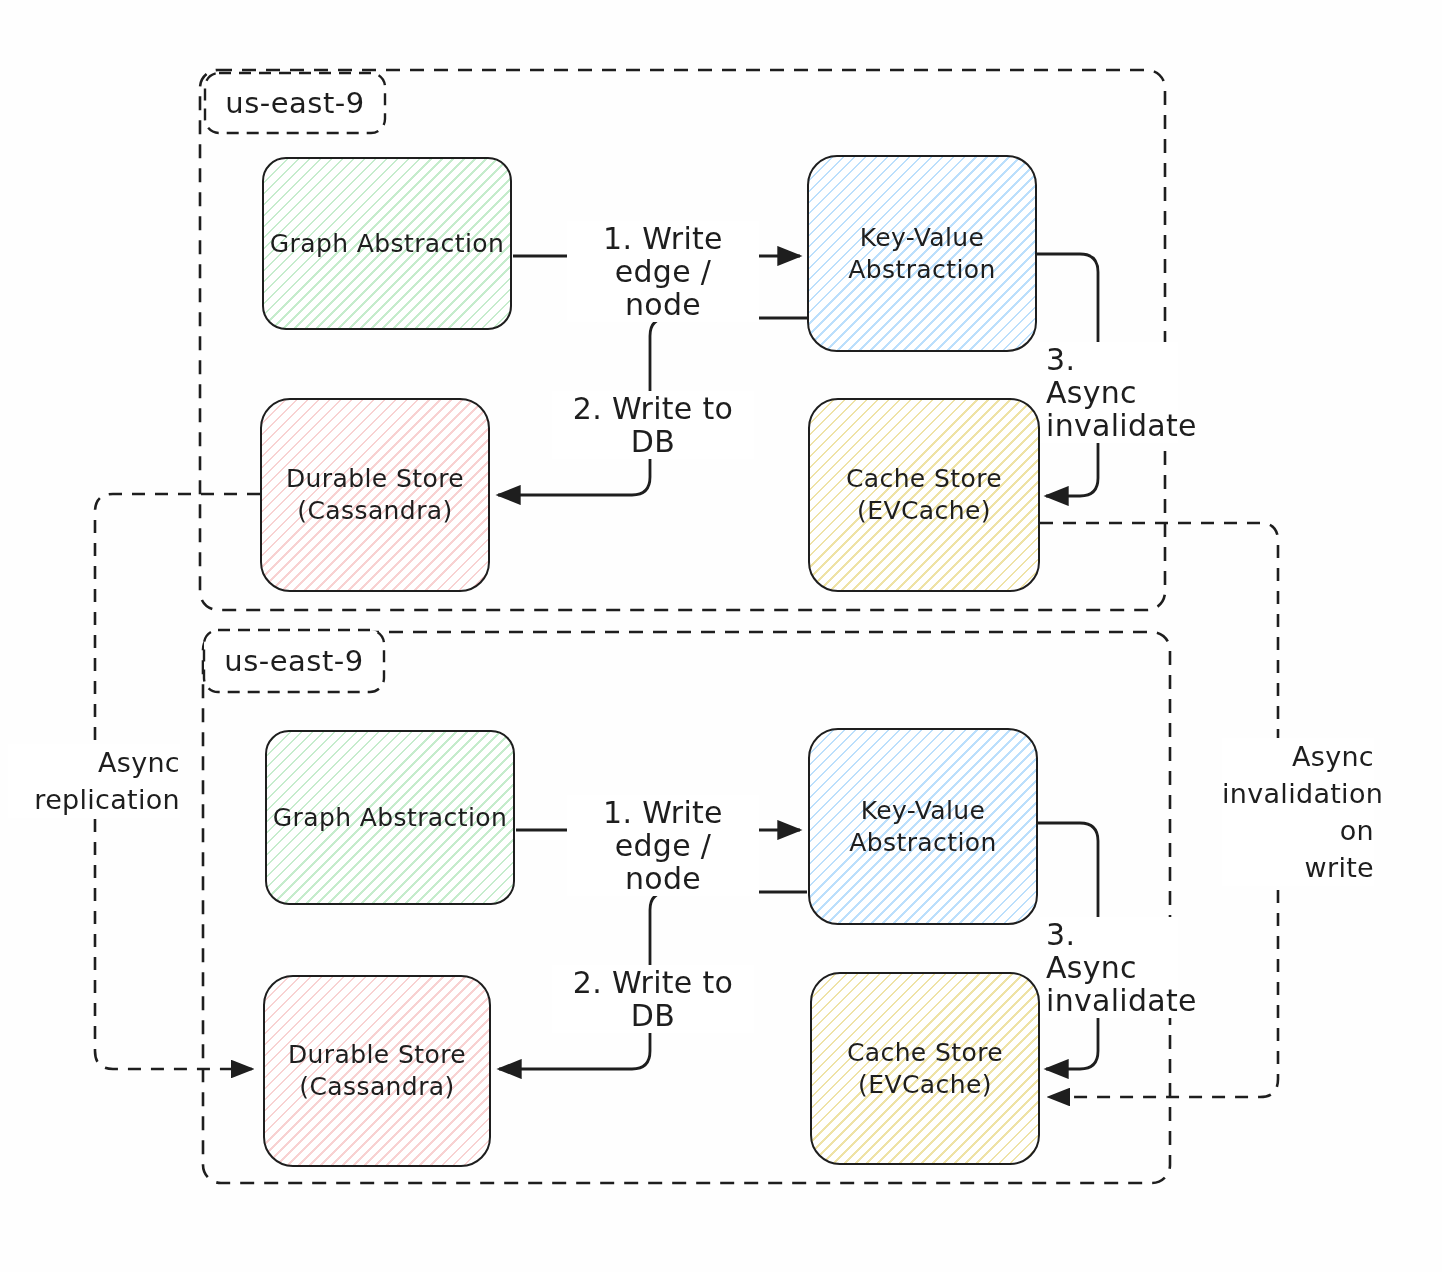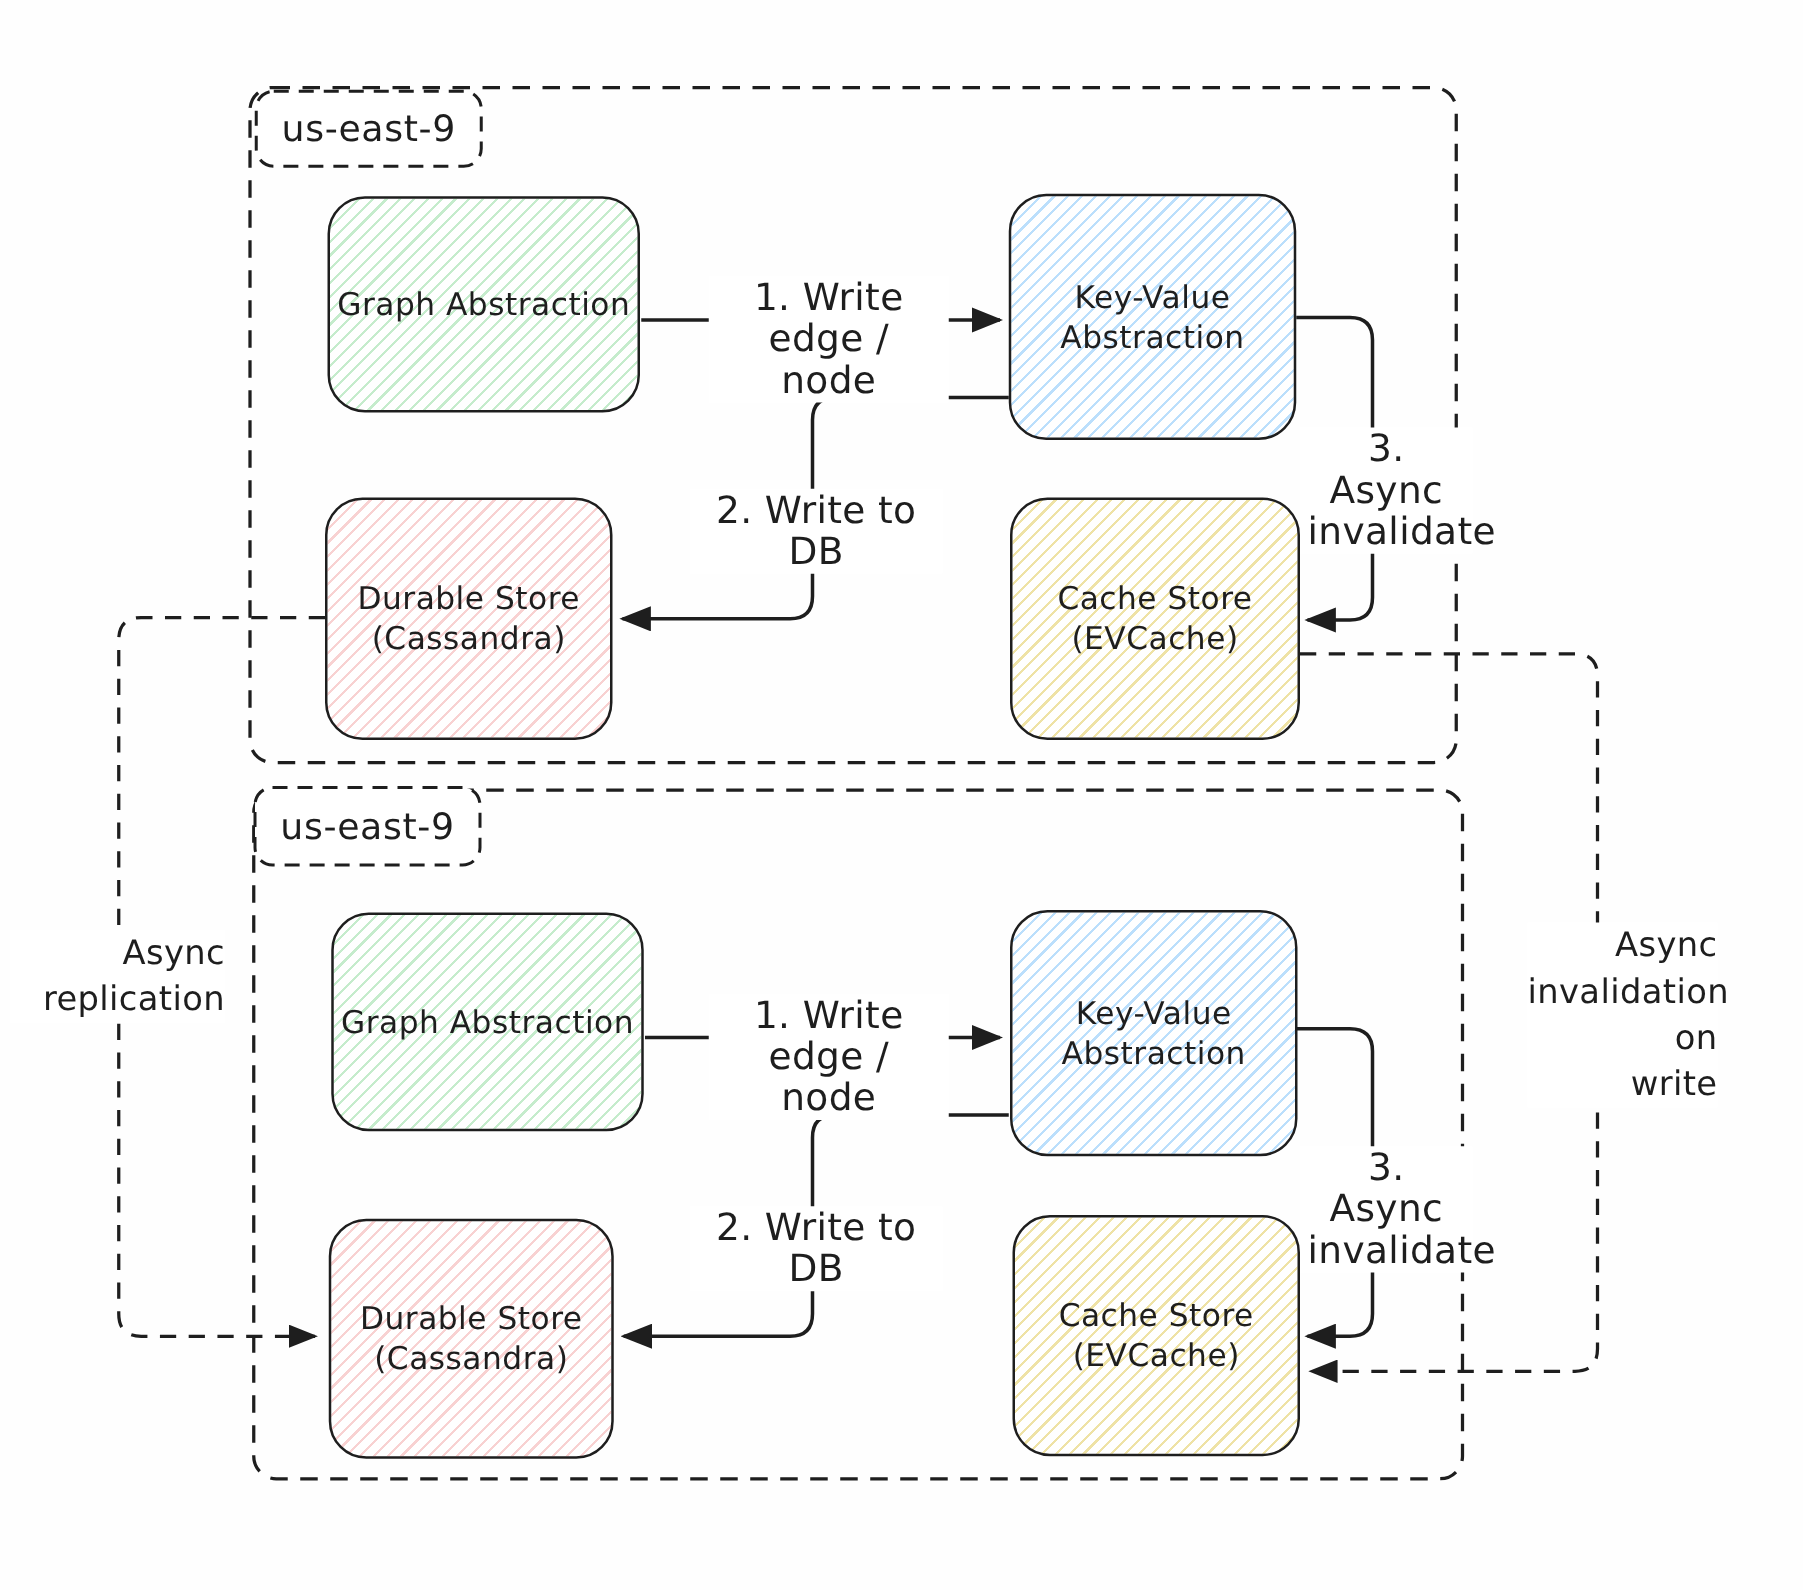--- a/index.html
+++ b/index.html
@@ -18,39 +18,39 @@
     border:2.6px solid #1e1e1e;
     border-radius:30px;
     display:flex;align-items:center;justify-content:center;
     text-align:center;
     font-size:25px;line-height:32px;
     letter-spacing:.4px;
     white-space:pre-line;
     z-index:2;
     background-color:#fff;
   }
-  .hatch-green{background-image:repeating-linear-gradient(135deg, rgba(64,192,87,.30) 0px, rgba(64,192,87,.30) 1.8px, transparent 1.8px, transparent 7.8px);}
+  .hatch-green{background-image:repeating-linear-gradient(135deg, rgba(64,192,87,.30) 0px, rgba(64,192,87,.30) 1.8px, transparent 1.8px, transparent 7.8px);border-radius:24px;}
   .hatch-blue {background-image:repeating-linear-gradient(135deg, rgba(77,171,247,.38) 0px, rgba(77,171,247,.38) 1.8px, transparent 1.8px, transparent 7.8px);}
   .hatch-red  {background-image:repeating-linear-gradient(135deg, rgba(224,49,49,.22) 0px, rgba(224,49,49,.22) 1.8px, transparent 1.8px, transparent 7.8px);}
   .hatch-yellow{background-image:repeating-linear-gradient(135deg, rgba(212,180,20,.38) 0px, rgba(212,180,20,.38) 1.8px, transparent 1.8px, transparent 7.8px);}
   .region-label{
     position:absolute;z-index:3;
     display:flex;align-items:center;justify-content:center;
     font-size:29px;letter-spacing:.5px;
   }
   .edge-label{
     position:absolute;z-index:3;
     background:#fff;
     text-align:center;
     font-size:30px;line-height:33px;
     letter-spacing:.3px;
     white-space:pre-line;
     padding:1px 6px;
   }
-  .edge-label.left-align{text-align:center;}
+  .edge-label.left-align{text-align:left;}
   .side-label{
     position:absolute;z-index:3;
     background:#fff;
     text-align:right;
     font-size:27px;line-height:37px;
     letter-spacing:.3px;
     white-space:pre-line;
   }
 </style>
 </head>

